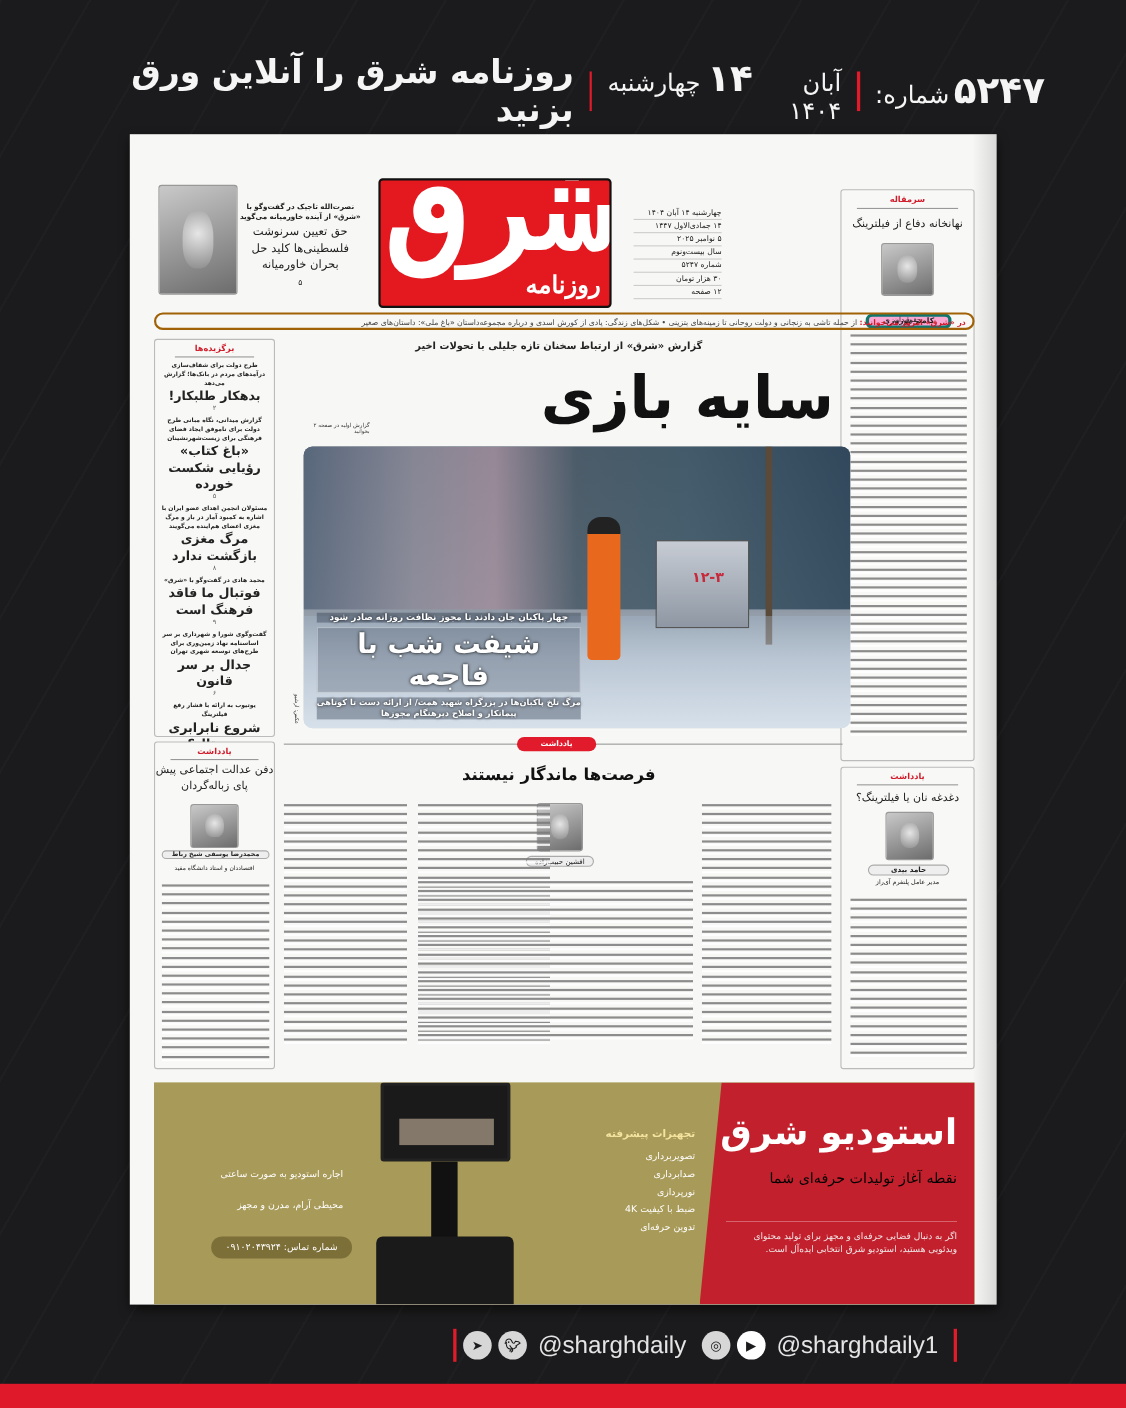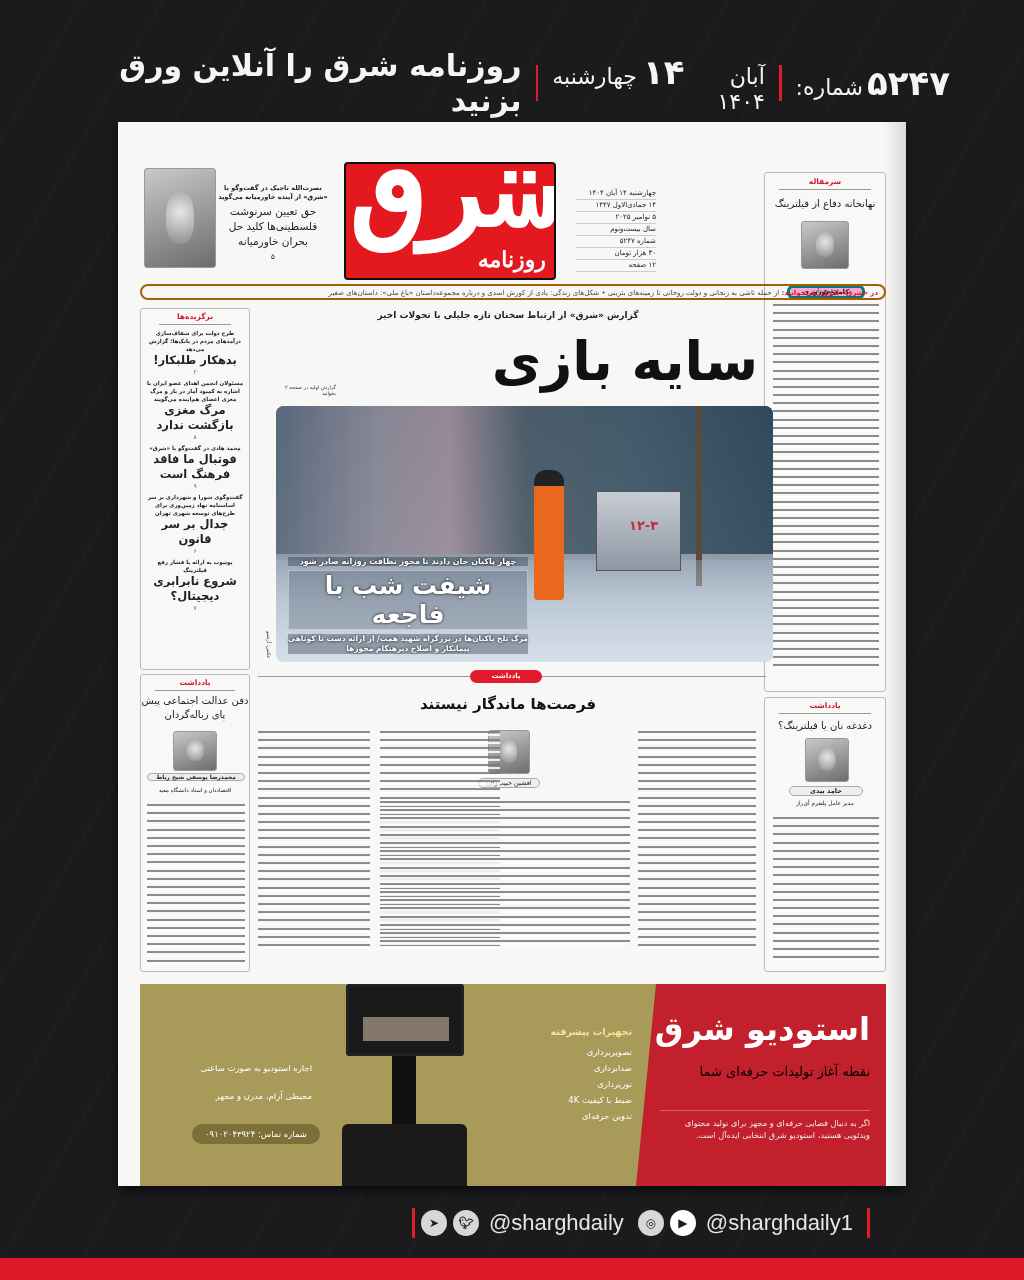--- a/index.html
+++ b/index.html
@@ -186,20 +186,25 @@
 
   <div class="box" style="left:22px;top:186px;width:110px;height:362px;padding:3px 4px">
     <div class="redlabel">برگزیده‌ها</div>
     <div class="rule"></div>
     <div class="side-item">
       <div class="k">طرح دولت برای شفاف‌سازی درآمدهای مردم در بانک‌ها؛ گزارش می‌دهد</div>
       <div class="h">بدهکار طلبکار!</div>
       <div class="n">۲</div>
     </div>
     <div class="side-item">
+      <div class="k">گزارش میدانی، نگاه مبانی طرح دولت برای ناموفق ایجاد فضای فرهنگی برای زیست‌شهرنشینان</div>
+      <div class="h">«باغ کتاب» رؤیایی شکست خورده</div>
+      <div class="n">۵</div>
+    </div>
+    <div class="side-item">
       <div class="k">مسئولان انجمن اهدای عضو ایران با اشاره به کمبود آمار در بار و مرگ مغزی اعضای هم‌اینده می‌گویند</div>
       <div class="h">مرگ مغزی بازگشت ندارد</div>
       <div class="n">۸</div>
     </div>
     <div class="side-item">
       <div class="k">محمد هادی در گفت‌وگو با «شرق»</div>
       <div class="h">فوتبال ما فاقد فرهنگ است</div>
       <div class="n">۹</div>
     </div>
     <div class="side-item">

